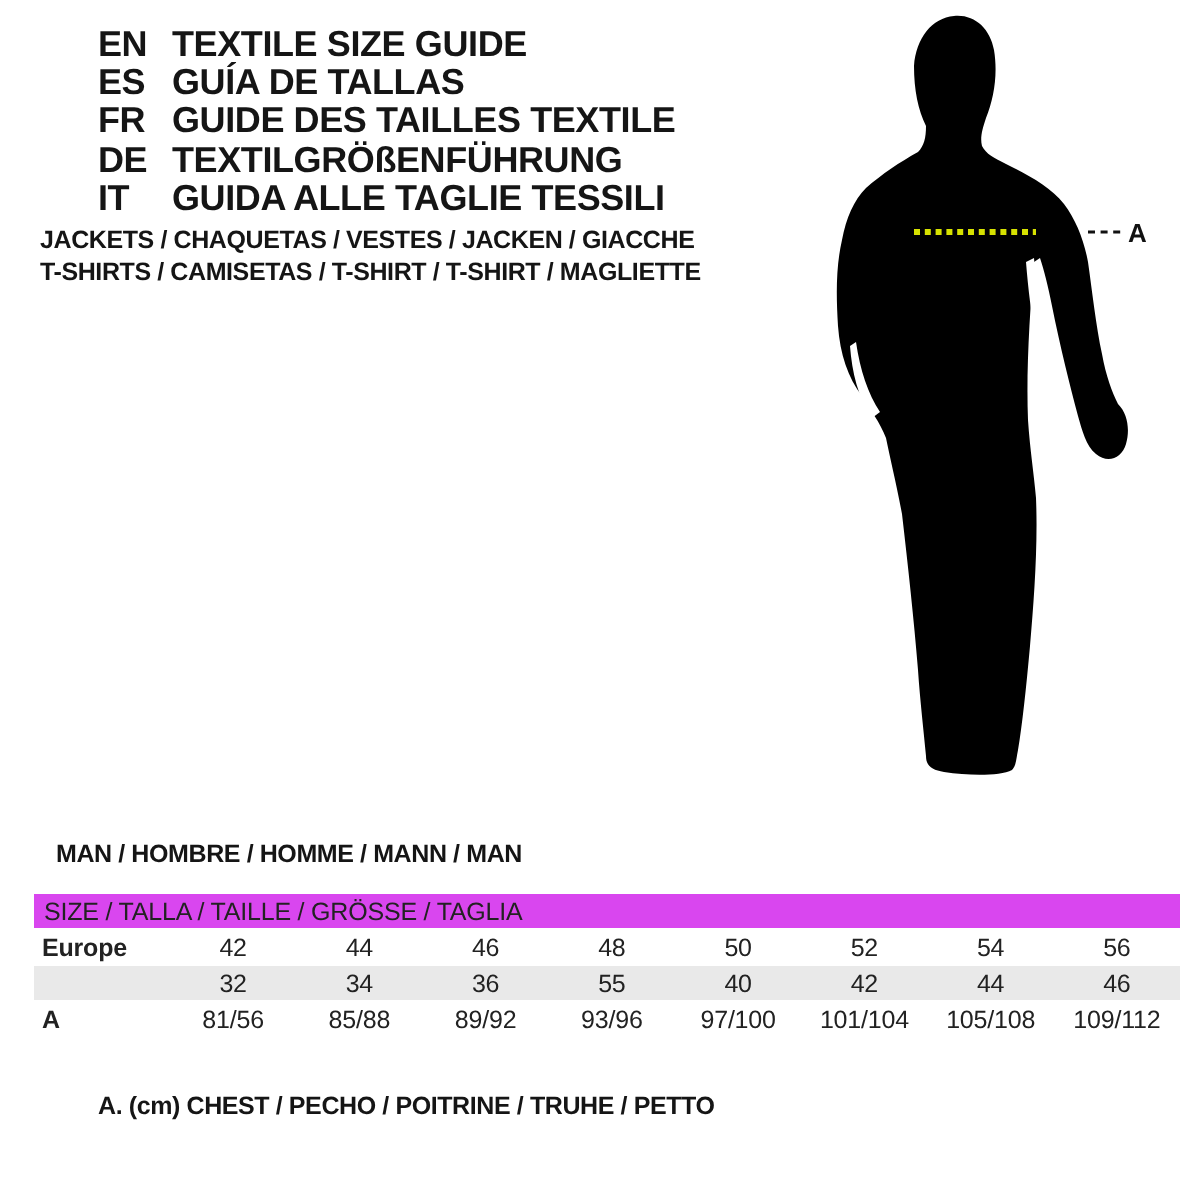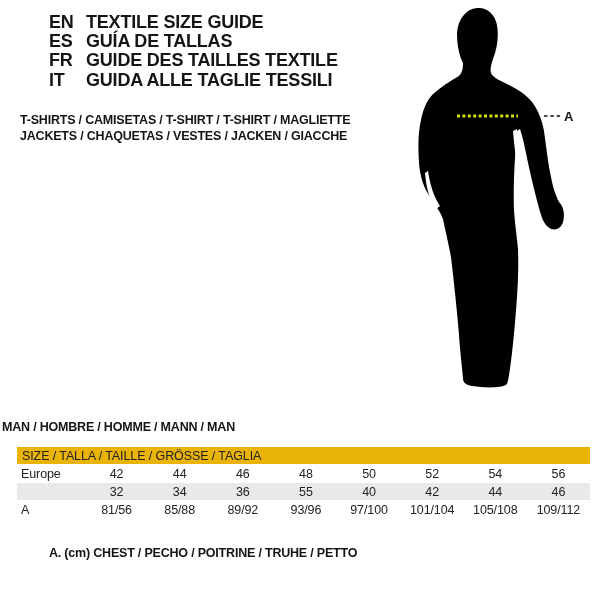--- a/index.html
+++ b/index.html
@@ -17,34 +17,34 @@
 
   
   .categories{position:absolute;left:20px;top:112px;font-weight:bold;font-size:12.5px;line-height:16px;letter-spacing:-0.2px;}
 
   
   .figure-wrap{position:absolute;left:415px;top:5px;width:165px;height:390px;}
   .figure-wrap svg{display:block;}
   .measure-a{font-family:"Liberation Sans",sans-serif;font-size:13px;font-weight:bold;fill:#111;}
 
   
-  .section-title{position:absolute;left:2px;top:420px;font-weight:bold;font-size:12.5px;letter-spacing:-0.2px;}
+  .section-title{position:absolute;left:28px;top:420px;font-weight:bold;font-size:12.5px;letter-spacing:-0.2px;}
 
   
   table.size-table{
     position:absolute;left:17px;top:447px;width:573px;
     border-collapse:collapse;table-layout:fixed;
     font-size:12.5px;color:#222;letter-spacing:-0.1px;
   }
   table.size-table th{
-    background:#eab308;font-weight:normal;text-align:left;
+    background:#d946ef;font-weight:normal;text-align:left;
     height:15px;padding:1px 0 1px 5px;
   }
   table.size-table td{height:15px;padding:1px 0;text-align:center;border-top:1px solid #ffffff;}
-  table.size-table td.lbl{text-align:left;padding-left:4px;}
+  table.size-table td.lbl{text-align:left;padding-left:4px;font-weight:bold;}
   table.size-table tr.alt{background:#e9e9e9;}
 
   
   .footnote{position:absolute;left:19px;top:546px;font-weight:bold;font-size:12.5px;letter-spacing:-0.2px;margin-left:30px;}
 </style>
 </head>
 <body>
 
 <div class="canvas">
 
@@ -55,28 +55,32 @@
     </div>
     <div class="lang-row">
       <span class="lang-code">ES</span>
       <span class="lang-label">GUÍA DE TALLAS</span>
     </div>
     <div class="lang-row">
       <span class="lang-code">FR</span>
       <span class="lang-label">GUIDE DES TAILLES TEXTILE</span>
     </div>
     <div class="lang-row">
+      <span class="lang-code">DE</span>
+      <span class="lang-label">TEXTILGRÖßENFÜHRUNG</span>
+    </div>
+    <div class="lang-row">
       <span class="lang-code">IT</span>
       <span class="lang-label">GUIDA ALLE TAGLIE TESSILI</span>
     </div>
   </div>
 
   <div class="categories">
+    <div>JACKETS / CHAQUETAS / VESTES / JACKEN / GIACCHE</div>
     <div>T-SHIRTS / CAMISETAS / T-SHIRT / T-SHIRT / MAGLIETTE</div>
-    <div>JACKETS / CHAQUETAS / VESTES / JACKEN / GIACCHE</div>
   </div>
 
   <div class="figure-wrap">
     <svg width="165" height="390" viewBox="0 0 165 390" xmlns="http://www.w3.org/2000/svg">
       <path fill="#000000" d="
         M 62,3
         C 72,2 80,9 82,20
         C 84,32 82,44 78,54
         C 76,60 75,64 76,68
         C 78,72 82,74 88,77

